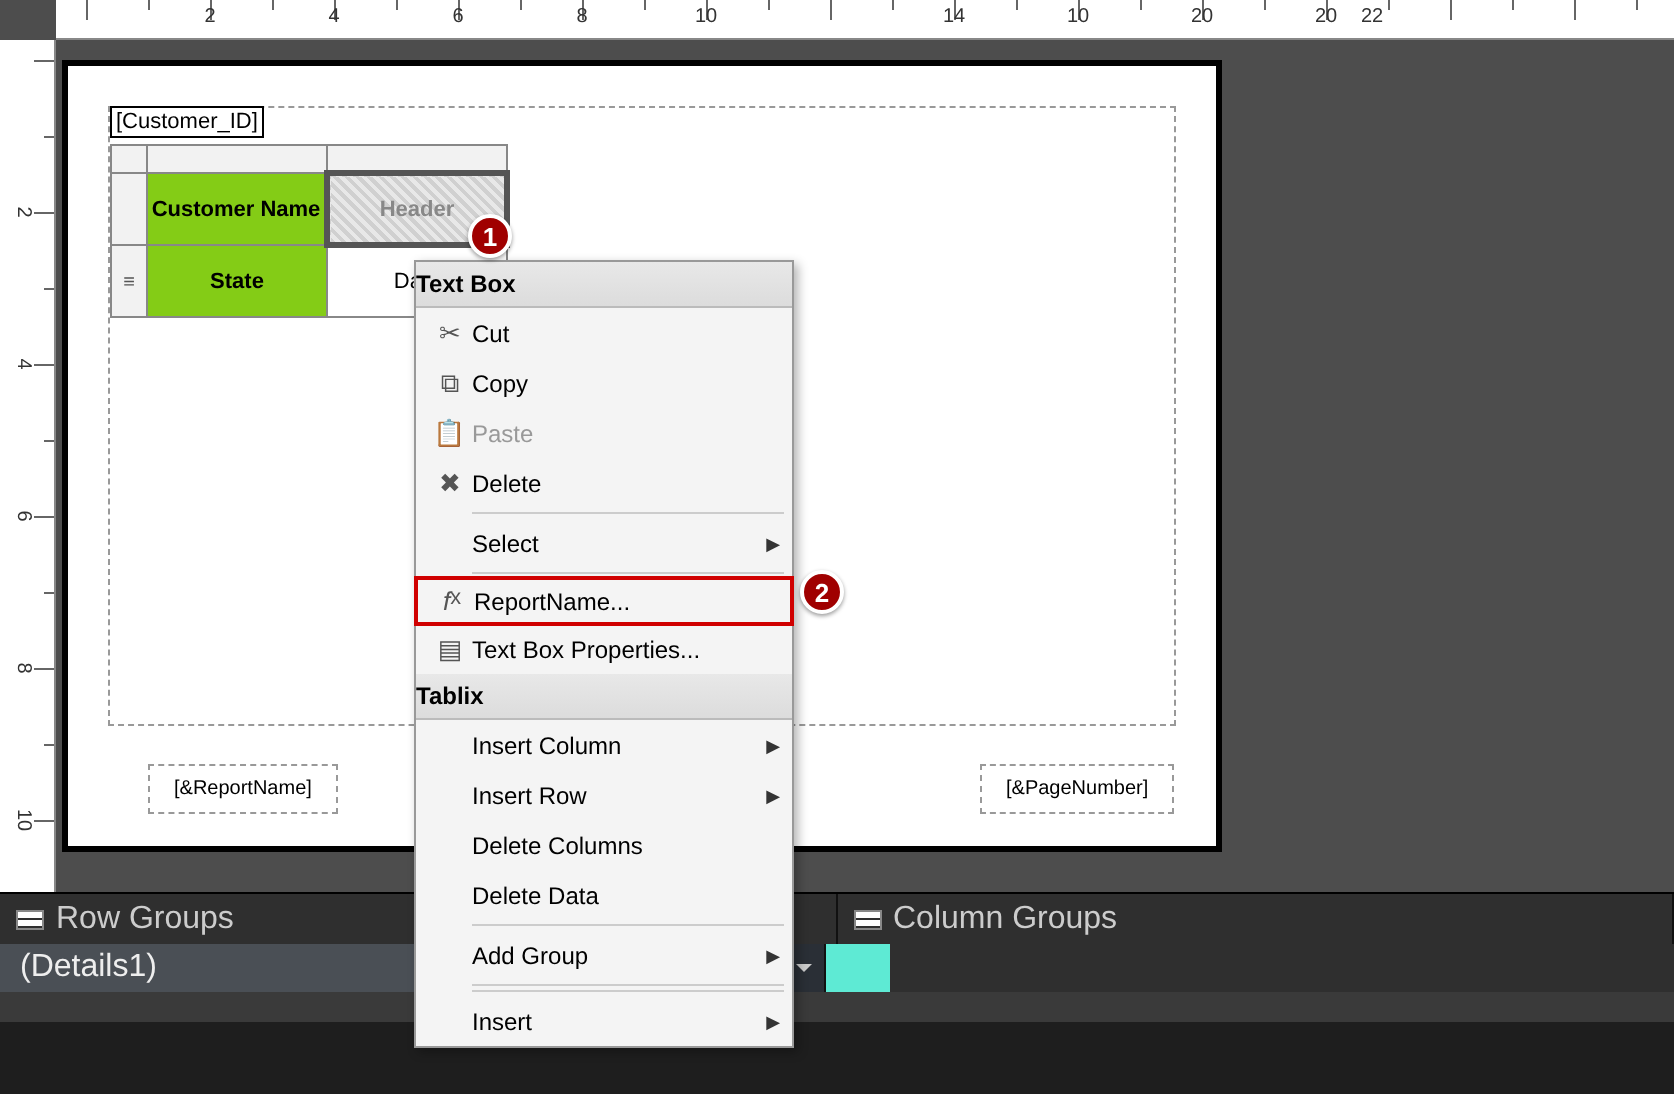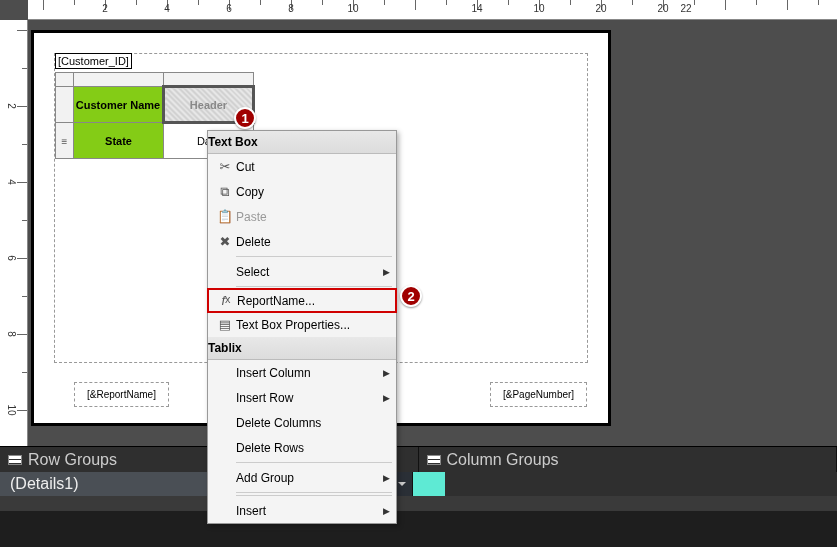--- a/index.html
+++ b/index.html
@@ -211,21 +211,21 @@
     <span class="icon"></span>
     <span class="label">Insert Row</span>
     <span class="arrow">▶</span>
   </div>
   <div class="item">
     <span class="icon"></span>
     <span class="label">Delete Columns</span>
   </div>
   <div class="item">
     <span class="icon"></span>
-    <span class="label">Delete Rows</span>
+    <span class="label">Delete Data</span>
   </div>
   <div class="sep"></div>
   <div class="item">
     <span class="icon"></span>
     <span class="label">Add Group</span>
     <span class="arrow">▶</span>
   </div>
   <div class="sep"></div>
   <div class="sep"></div>
   <div class="item">

